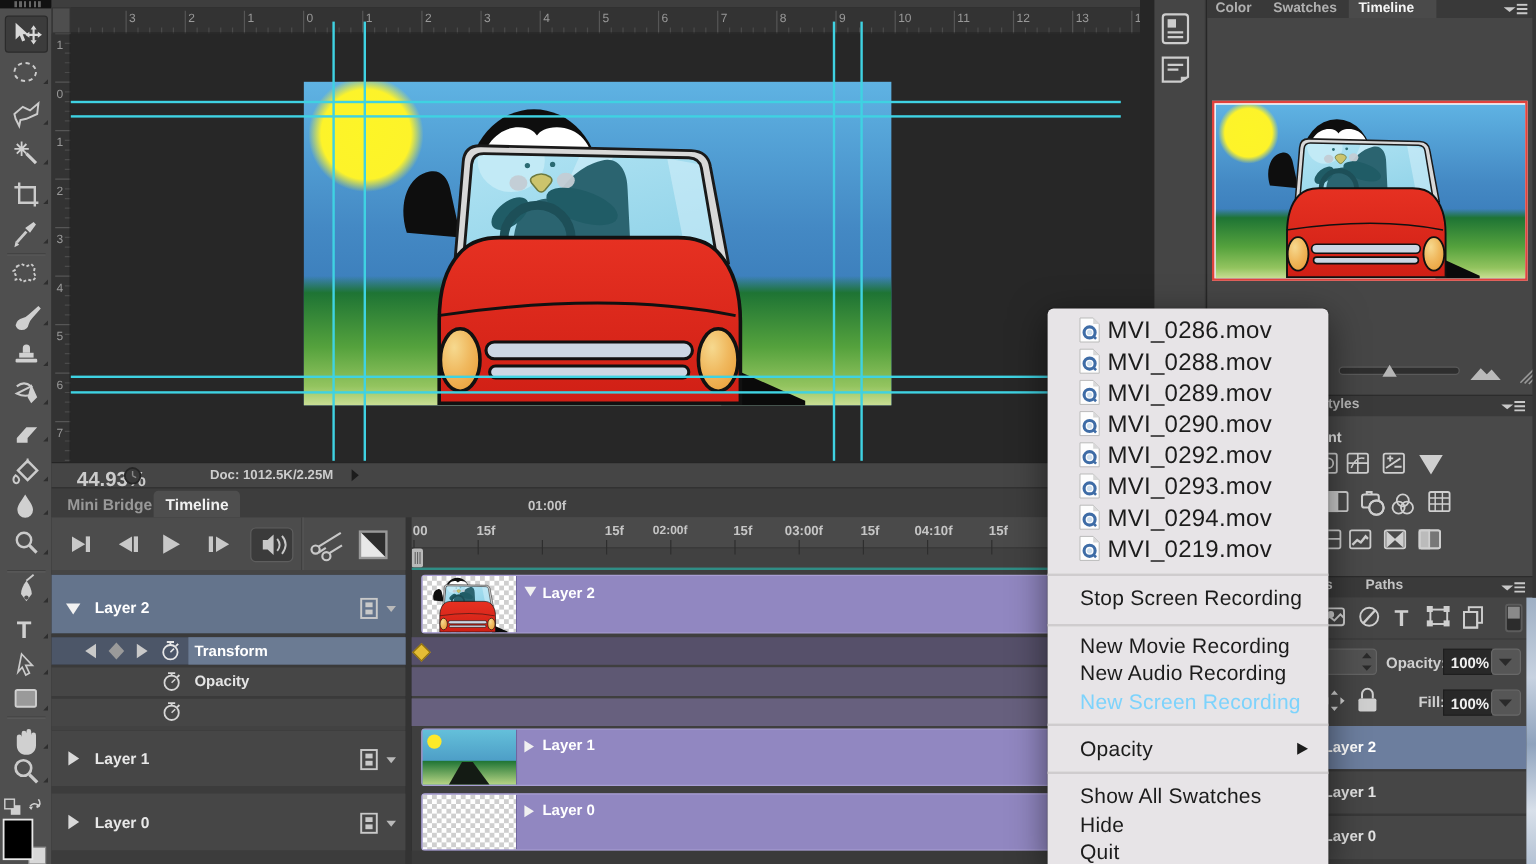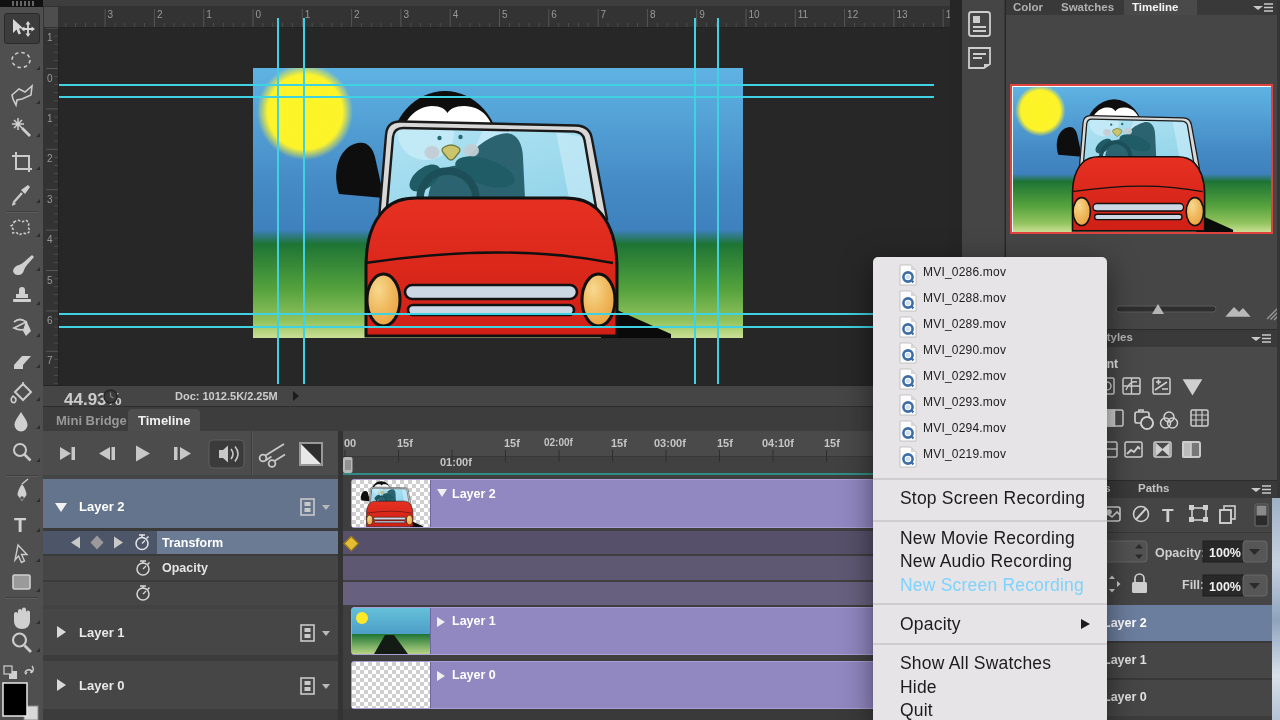--- a/index.html
+++ b/index.html
@@ -299,21 +299,21 @@
 <rect x="257" y="12" width="22" height="22" fill="#e8e8e8"></rect>
 <path d="M257,12 h22 v22 z" fill="#2e2e2e"></path>
 <rect x="257" y="12" width="22" height="22" fill="none" stroke="#999" stroke-width="2"></rect>
 </svg>
 
 <div class="a" style="left:343px;top:431px;width:607px;height:25px;background:#4a4a4a"></div>
 <div class="a" style="left:343px;top:456px;width:607px;height:17px;background:#414141;border-top:1px solid #383838"></div>
 <div class="a" style="left:343px;top:473px;width:607px;height:2px;background:#2f8d85"></div>
 <div class="a bold" style="left:344px;top:437px;font-size:11px;color:#c6c6c6">00</div>
 <div class="a bold" style="left:397px;top:437px;font-size:11px;color:#c6c6c6">15f</div>
-<div class="a bold" style="left:440px;top:456px;font-size:11px;color:#c6c6c6">01:00f</div>
+<div class="a bold" style="left:440px;top:416px;font-size:11px;color:#c6c6c6">01:00f</div>
 <div class="a bold" style="left:504px;top:437px;font-size:11px;color:#c6c6c6">15f</div>
 <div class="a bold" style="left:544px;top:437px;font-size:10px;color:#c6c6c6">02:00f</div>
 <div class="a bold" style="left:611px;top:437px;font-size:11px;color:#c6c6c6">15f</div>
 <div class="a bold" style="left:654px;top:437px;font-size:11px;color:#c6c6c6">03:00f</div>
 <div class="a bold" style="left:717px;top:437px;font-size:11px;color:#c6c6c6">15f</div>
 <div class="a bold" style="left:762px;top:437px;font-size:11px;color:#c6c6c6">04:10f</div>
 <div class="a bold" style="left:824px;top:437px;font-size:11px;color:#c6c6c6">15f</div>
 <svg class="a" style="left:343px;top:450px" width="607" height="23" viewBox="0 0 607 23">
 <g stroke="#2e2e2e">
       <path d="M2,0 V12 M55.5,0 V12 M109,0 V12 M162.5,0 V12 M216,0 V12 M269.5,0 V12 M323,0 V12 M376.5,0 V12 M430,0 V12 M483.5,0 V12 M537,0 V12"></path>
@@ -593,21 +593,21 @@
 <div class="a" style="left:1006px;top:678px;width:266px;height:2px;background:#383838"></div>
 <div class="a" style="left:1006px;top:680px;width:266px;height:36px;background:#464646"></div>
 <div class="a bold" style="left:1103px;top:690px;font-size:12.5px;color:#e2e2e2">Layer 0</div>
 <div class="a" style="left:1006px;top:716px;width:266px;height:4px;background:#3c3c3c"></div>
 
 <div class="a" style="left:1272px;top:498px;width:8px;height:222px;background:linear-gradient(180deg,#9fb0c4 0%,#c7d2e0 30%,#8fa3bd 55%,#d8e0ea 80%,#b4c2d4 100%)"></div>
 <div class="a" style="left:1277px;top:0;width:3px;height:498px;background:#353535"></div>
 
 <div class="a" style="left:873px;top:257px;width:234px;height:463px;background:#e7e4e7;border-radius:5px 5px 0 0;box-shadow:0 8px 30px rgba(0,0,0,0.5),0 0 1px rgba(0,0,0,0.3)"></div>
 <style>
-.mi{position:absolute;left:923px;font-size:12px;color:#1c1c1c;letter-spacing:0.2px;white-space:nowrap}
+.mi{position:absolute;left:923px;font-size:20px;color:#1c1c1c;letter-spacing:0.2px;white-space:nowrap}
 .ms{position:absolute;left:900px;font-size:17.5px;color:#1c1c1c;letter-spacing:0.2px;white-space:nowrap}
 .sep{position:absolute;left:873px;width:234px;height:1.5px;background:#cfccce}
 </style>
 <svg class="a" style="left:899px;top:264px" width="18" height="460" viewBox="0 0 18 460">
 <defs>
       <g id="qt">
 <path d="M1,0 h11 l5,5 v15 h-16 z" fill="#fdfdfd" stroke="#b8b8b8" stroke-width="0.8"></path>
 <path d="M12,0 l5,5 h-5 z" fill="#d8d8d8"></path>
 <circle cx="9" cy="12" r="4.6" fill="none" stroke="#3e6ca6" stroke-width="2.6"></circle>
 <circle cx="9" cy="12" r="2.2" fill="#cfe0ef"></circle>

